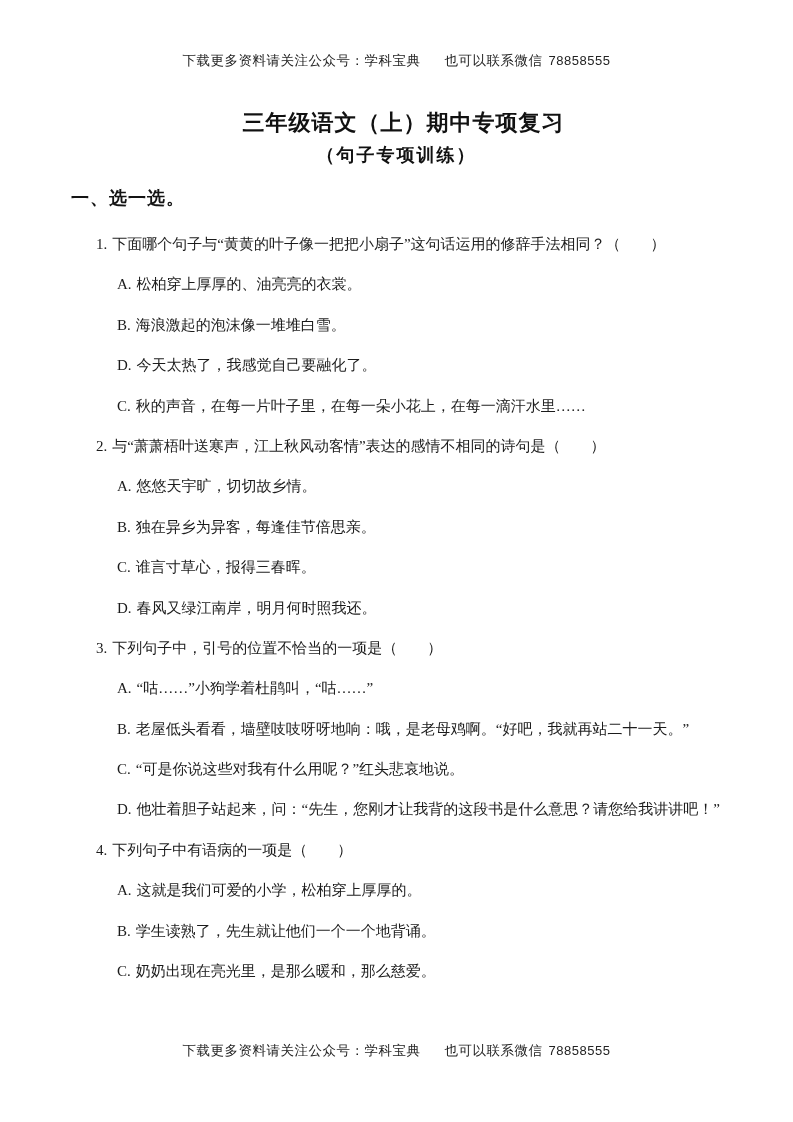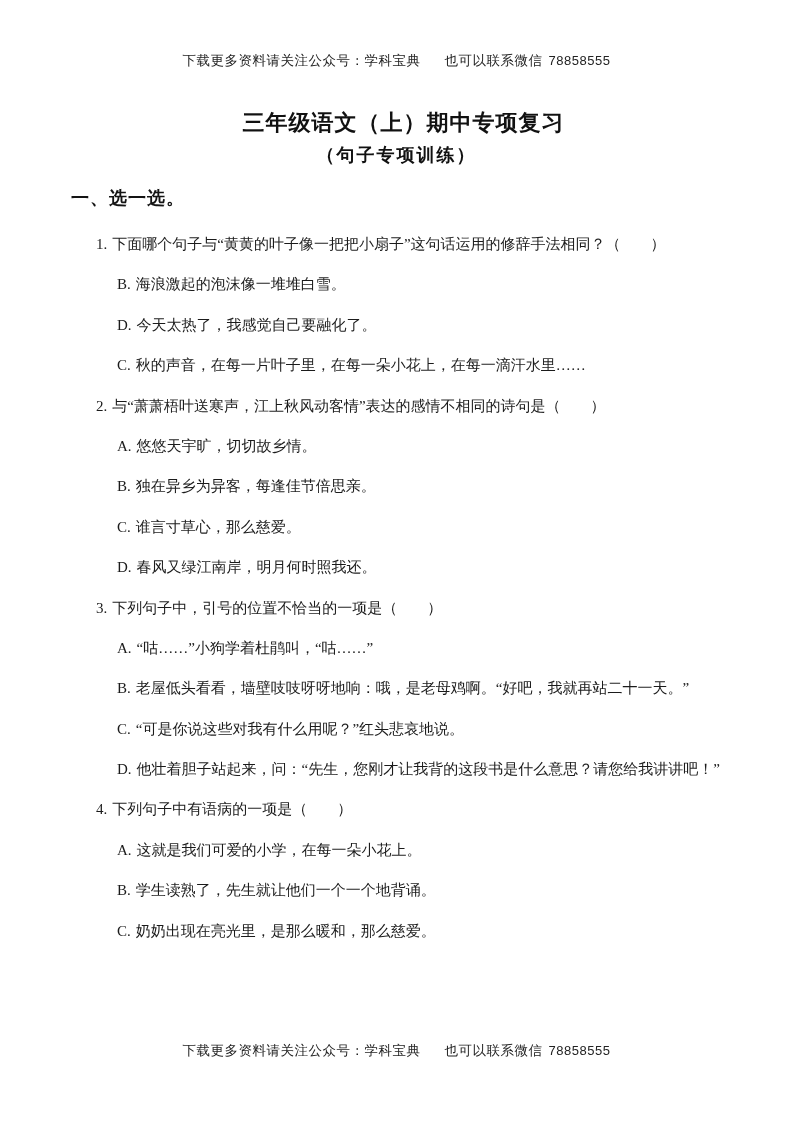--- a/index.html
+++ b/index.html
@@ -97,20 +97,23 @@
 
   <div class="section-heading">一、选一选。</div>
 
   <div class="questions">
 
     <div>
       <div class="line stem">
         <span class="qnum">1.</span><span>下面哪个句子与“黄黄的叶子像一把把小扇子”这句话运用的修辞手法相同？（　　）</span>
       </div>
       <div class="line opt">
+        <span class="olabel">A.</span><span>松柏穿上厚厚的、油亮亮的衣裳。</span>
+      </div>
+      <div class="line opt">
         <span class="olabel">B.</span><span>海浪激起的泡沫像一堆堆白雪。</span>
       </div>
       <div class="line opt">
         <span class="olabel">D.</span><span>今天太热了，我感觉自己要融化了。</span>
       </div>
       <div class="line opt">
         <span class="olabel">C.</span><span>秋的声音，在每一片叶子里，在每一朵小花上，在每一滴汗水里……</span>
       </div>
     </div>
 
@@ -118,21 +121,21 @@
       <div class="line stem">
         <span class="qnum">2.</span><span>与“萧萧梧叶送寒声，江上秋风动客情”表达的感情不相同的诗句是（　　）</span>
       </div>
       <div class="line opt">
         <span class="olabel">A.</span><span>悠悠天宇旷，切切故乡情。</span>
       </div>
       <div class="line opt">
         <span class="olabel">B.</span><span>独在异乡为异客，每逢佳节倍思亲。</span>
       </div>
       <div class="line opt">
-        <span class="olabel">C.</span><span>谁言寸草心，那么慈爱。</span>
+        <span class="olabel">C.</span><span>谁言寸草心，报得三春晖。</span>
       </div>
       <div class="line opt">
         <span class="olabel">D.</span><span>春风又绿江南岸，明月何时照我还。</span>
       </div>
     </div>
 
     <div>
       <div class="line stem">
         <span class="qnum">3.</span><span>下列句子中，引号的位置不恰当的一项是（　　）</span>
       </div>
@@ -148,21 +151,21 @@
       <div class="line opt">
         <span class="olabel">D.</span><span>他壮着胆子站起来，问：“先生，您刚才让我背的这段书是什么意思？请您给我讲讲吧！”</span>
       </div>
     </div>
 
     <div>
       <div class="line stem">
         <span class="qnum">4.</span><span>下列句子中有语病的一项是（　　）</span>
       </div>
       <div class="line opt">
-        <span class="olabel">A.</span><span>这就是我们可爱的小学，在每一朵小花上。</span>
+        <span class="olabel">A.</span><span>这就是我们可爱的小学，松柏穿上厚厚的。</span>
       </div>
       <div class="line opt">
         <span class="olabel">B.</span><span>学生读熟了，先生就让他们一个一个地背诵。</span>
       </div>
       <div class="line opt">
         <span class="olabel">C.</span><span>奶奶出现在亮光里，是那么暖和，那么慈爱。</span>
       </div>
     </div>
 
   </div>

